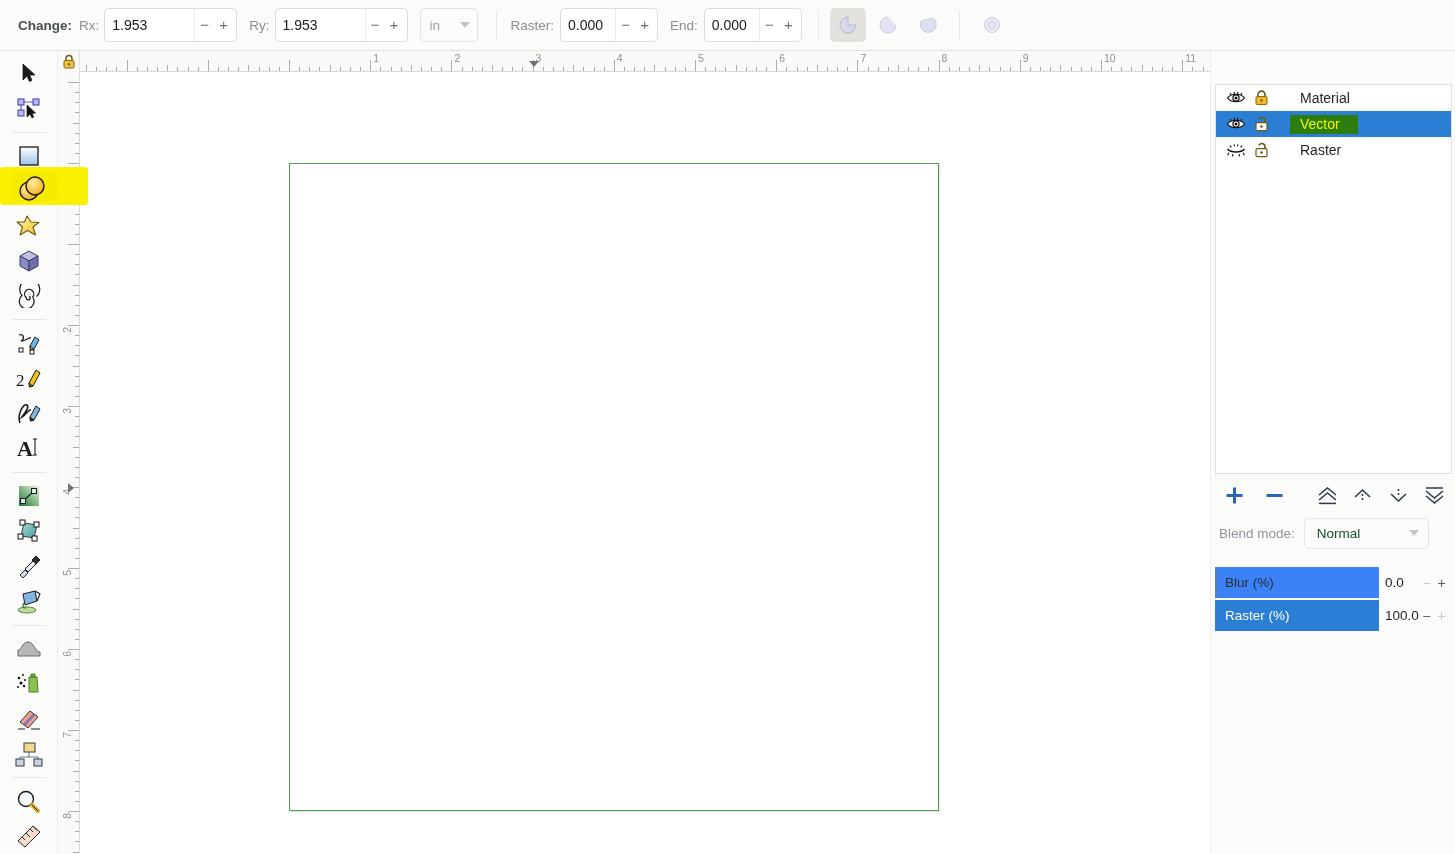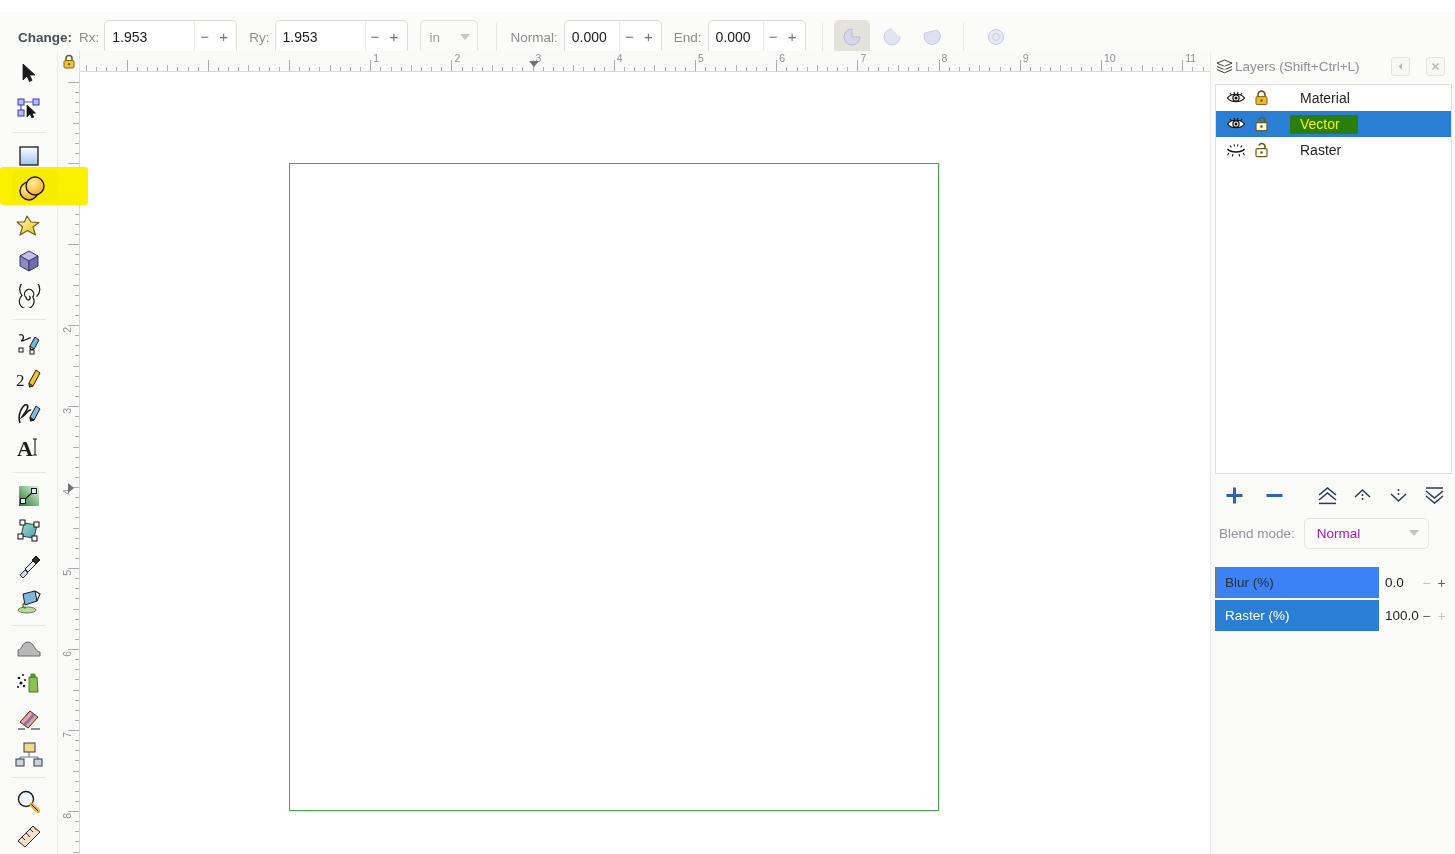--- a/index.html
+++ b/index.html
@@ -8,21 +8,21 @@
     font-family: "Liberation Sans", sans-serif;
     font-size: 13px;
     background: #ffffff;
     overflow: hidden;
     color: #2e3436;
   }
   #app { position: relative; width: 1455px; height: 854px; }
 
   
   #toolbar {
-    position: absolute; left: 0; top: 12px; width: 1455px; height: 51px;
+    position: absolute; left: 0; top: 0; width: 1455px; height: 51px;
     background: #fbfbfa;
     border-bottom: 1px solid #e2e2de;
     display: flex; align-items: center;
   }
   .tb-label {
     color: #8b8e8f; font-size: 13.5px; white-space: nowrap;
   }
   .tb-label.strong { color: #4a4f52; font-weight: bold; }
   .spin {
     display: flex; align-items: stretch; height: 34px;
@@ -159,21 +159,21 @@
   .lbtn { width: 36px; height: 28px; display: flex; align-items: center; justify-content: center; }
   #blendrow {
     position: absolute; left: 8px; top: 466px; width: 232px; height: 32px;
     display: flex; align-items: center;
   }
   #blendrow .lbl { color: #90959a; font-size: 13.5px; }
   #blendsel {
     margin-left: 9px; width: 125px; height: 31px;
     border: 1px solid #e4e4e0; border-radius: 5px; background: #fbfbfa;
     display: flex; align-items: center; justify-content: space-between;
-    padding: 0 9px 0 12px; color: #a21caf; font-size: 13.5px;
+    padding: 0 9px 0 12px; color: #14532d; font-size: 13.5px;
   }
   .slider-row {
     position: absolute; left: 4px; width: 237px; height: 31px;
     display: flex; align-items: center;
   }
   .slider-track {
     position: relative; width: 164px; height: 31px;
     display: flex; align-items: center; padding-left: 8px;
     font-size: 13.5px; border-left: 2px solid #5b7fa6;
   }
@@ -211,21 +211,21 @@
       </div>
     </div>
     <span style="width:12px"></span>
     <div class="unitbox">
       <span>in</span>
       <span class="caret"></span>
     </div>
     <span style="width:18px"></span>
     <div class="tb-sep"></div>
     <span style="width:14px"></span>
-    <span class="tb-label">Normal:</span>
+    <span class="tb-label">Raster:</span>
     <span style="width:6px"></span>
     <div class="spin" style="width:98px">
       <input style="width: 54px;" value="0.000">
       <div class="btns">
         <span>−</span>
         <span>+</span>
       </div>
     </div>
     <span style="width:12px"></span>
     <span class="tb-label">End:</span>
@@ -721,43 +721,20 @@
   <div id="hl-vruler">
     <span>2</span>
   </div>
 
   <div id="canvas">
     <div id="page"></div>
   </div>
 
   <div id="dock">
 
-    <div id="dock-title">
-      <span style="display:flex;align-items:center">
-        <svg width="17" height="15" viewBox="0 0 17 15">
-          <path d="M1 4.2 L8.5 1 L16 4.2 L8.5 7.4 Z" fill="#ffffff" stroke="#3a3a3a" stroke-width="1"></path>
-          <path d="M1 7.5 L8.5 10.7 L16 7.5" fill="#ffffff" stroke="#3a3a3a" stroke-width="1"></path>
-          <path d="M1 10.6 L8.5 13.8 L16 10.6" fill="#ffffff" stroke="#3a3a3a" stroke-width="1"></path>
-        </svg>
-      </span>
-      <span class="ttl">Layers (Shift+Ctrl+L)</span>
-      <span style="flex:1"></span>
-      <div class="dockbtn">
-        <svg width="9" height="9" viewBox="0 0 9 9">
-            <path d="M6 1 L2.5 4.5 L6 8 Z" fill="#b6b6b2"></path>
-          </svg>
-      </div>
-      <span style="width:16px"></span>
-      <div class="dockbtn">
-        <svg width="9" height="9" viewBox="0 0 9 9">
-          <path d="M1.5 1.5 L7.5 7.5 M7.5 1.5 L1.5 7.5" stroke="#b6b6b2" stroke-width="1.3"></path>
-        </svg>
-      </div>
-      <span style="width:5px"></span>
-    </div>
 
     <div id="layerlist">
 
       <div class="layer-row">
         <span class="lr-eye">
           <svg width="20" height="14" viewBox="0 0 20 14">
             <path d="M1.5 7 C5 2 15 2 18.5 7 C15 12 5 12 1.5 7 Z" fill="#ffffff" stroke="#111" stroke-width="1.2"></path>
             <circle cx="10" cy="7" r="3.1" fill="#ffffff" stroke="#111" stroke-width="1.2"></circle>
             <circle cx="10" cy="7" r="1.5" fill="#111"></circle>
             <path d="M4 2 L5.5 4 M8 0.8 L8.6 3 M12 0.8 L11.4 3 M16 2 L14.5 4" stroke="#111" stroke-width="1.1"></path>

